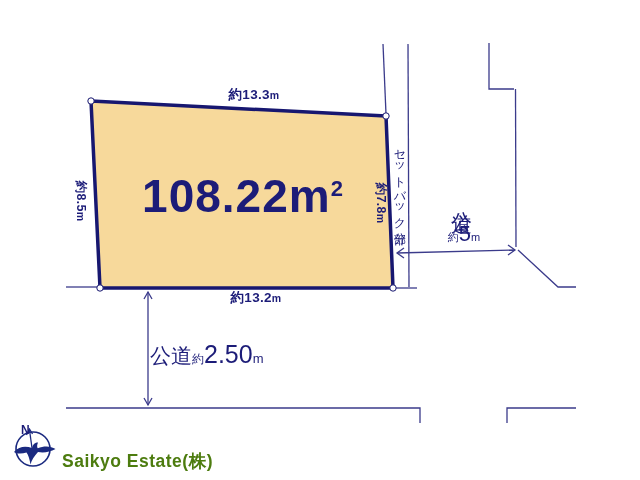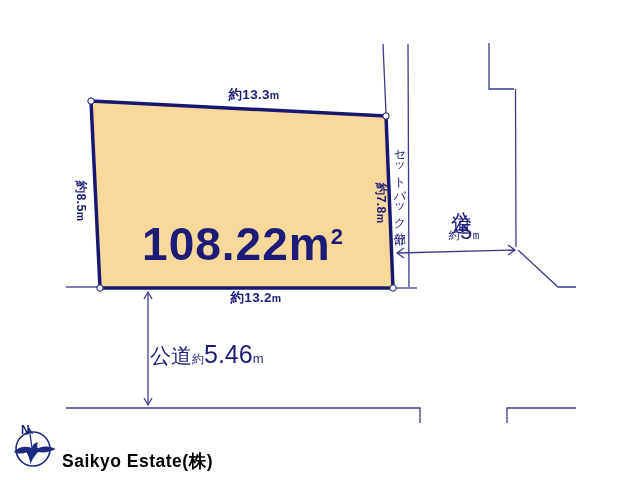--- a/index.html
+++ b/index.html
@@ -9,33 +9,33 @@
     color:#1c1c78; overflow:hidden;
   }
   .canvas svg { position:absolute; left:0; top:0; }
   .lbl { position:absolute; white-space:nowrap; line-height:1; }
   .dim { font-weight:bold; font-size:13.5px; letter-spacing:0.3px; }
   .dim .unit { font-size:10.5px; }
   .hcenter { transform:translateX(-50%);padding-left:14px; }
   .center  { transform:translate(-50%,-50%); }
   .rot90   { transform:translate(-50%,-50%) rotate(90deg); }
   .vert    { writing-mode:vertical-rl; text-orientation:upright; }
-  .area-label { font-size:46px; font-weight:bold; letter-spacing:1px;margin-top:48px; }
+  .area-label { font-size:46px; font-weight:bold; letter-spacing:1px; }
   .area-label .sup { font-size:22px; vertical-align:super; font-weight:bold; }
   .setback-lbl { font-size:12px; letter-spacing:0px; font-weight:normal; }
   .road-name-vert { font-size:21px; letter-spacing:3px; }
-  .road-width { font-size:11px;font-family:Liberation Mono, monospace; }
+  .road-width { font-size:11px; }
   .road-width .value { font-size:22px; }
   .road-width .unit { font-size:11px; }
   .road-bottom { font-size:12px; line-height:26px; }
   .road-bottom .name { font-size:21px; }
   .road-bottom .approx { font-size:12px; }
   .road-bottom .value { font-size:25px; }
   .road-bottom .unit { font-size:13px; }
-  .watermark { font-size:17.5px; font-weight:bold; color:#000000; letter-spacing:0.5px; }
+  .watermark { font-size:17.5px; font-weight:bold; color:#4d7c0f; letter-spacing:0.5px; }
   .compass-n { font-size:12px; font-weight:bold; }
 </style>
 </head>
 <body>
 
 <div class="canvas">
 
   <svg width="640" height="480" viewBox="0 0 640 480">
 
     <polygon points="91,101 386,116 393,288 100,288" stroke="#171770" stroke-width="3.5" stroke-linejoin="round" fill="#f7d99b"></polygon>
@@ -106,18 +106,18 @@
 
   <div class="lbl vert setback-lbl center" style="left:400px; top:182px;">セットバック部分</div>
 
   <div class="lbl vert road-name-vert center" style="left:462px; top:198px;">公道</div>
 
   <div class="lbl road-width center" style="left:464px; top:234px;">
     <span>約</span><span class="value">5</span><span class="unit">m</span>
   </div>
 
   <div class="lbl road-bottom" style="left:150px; top:341px;">
-    <span class="name">公道</span><span class="approx">約</span><span class="value">5.46</span><span class="unit">m</span>
+    <span class="name">公道</span><span class="approx">約</span><span class="value">2.50</span><span class="unit">m</span>
   </div>
 
   <div class="lbl watermark" style="left:62px; top:453px;">Saikyo Estate(株)</div>
 
 </div>
 
 </body></html>

